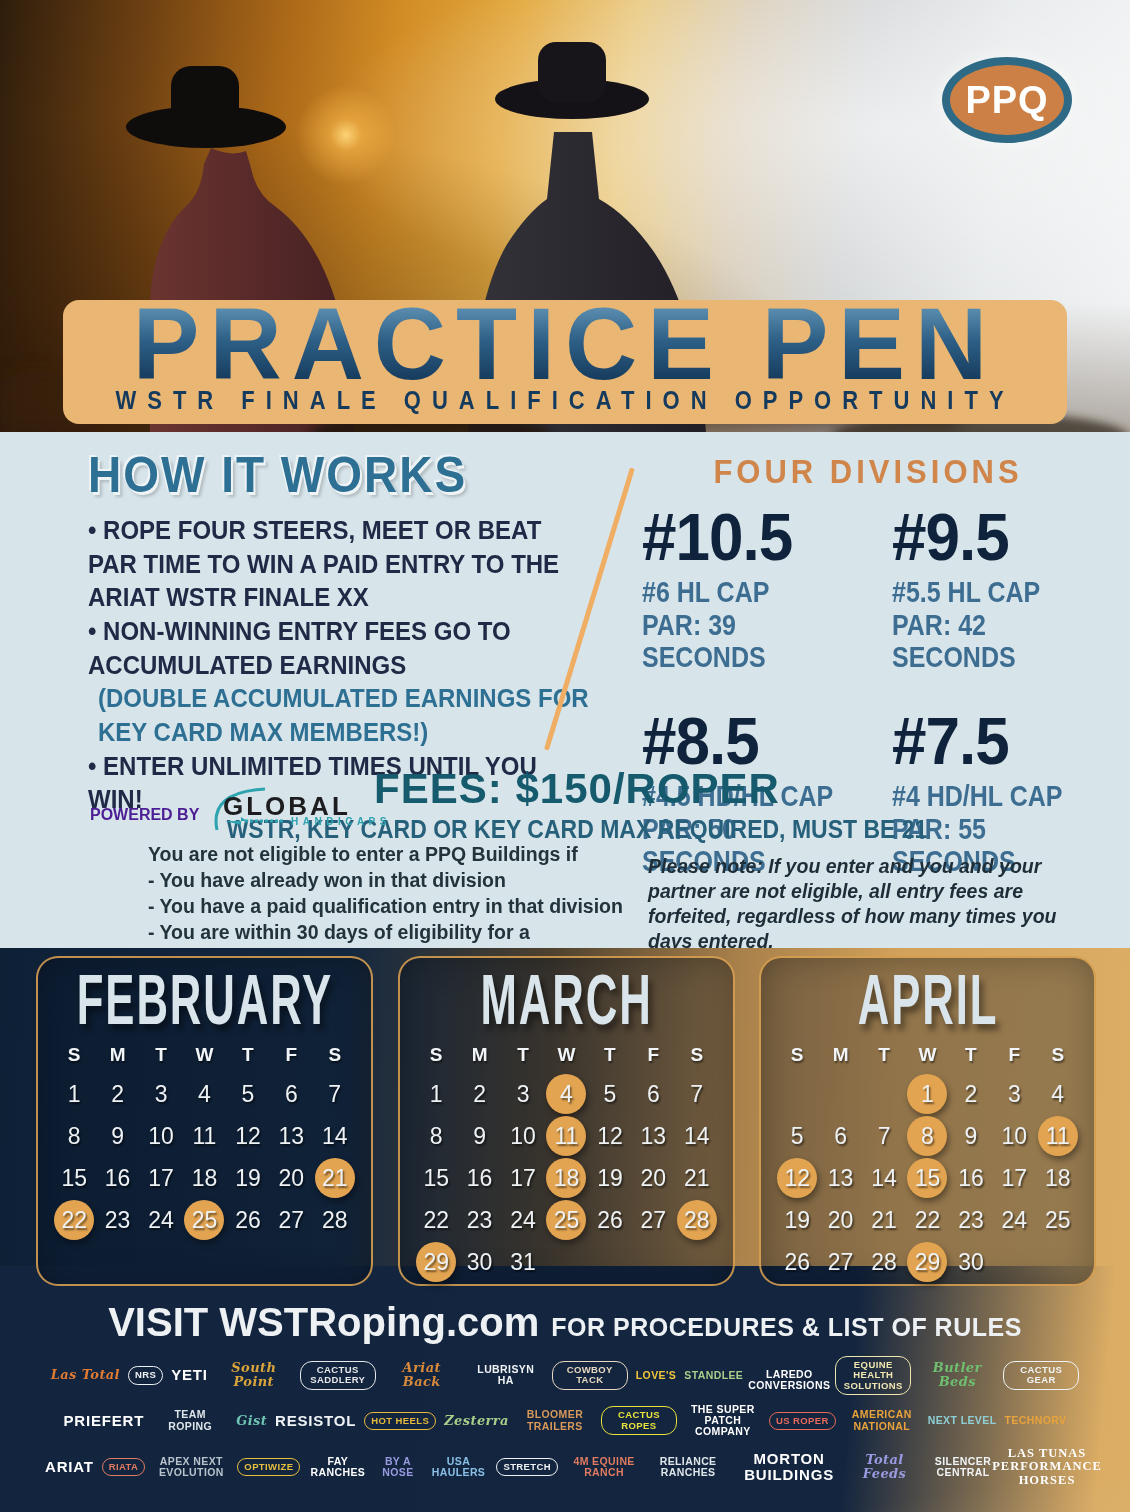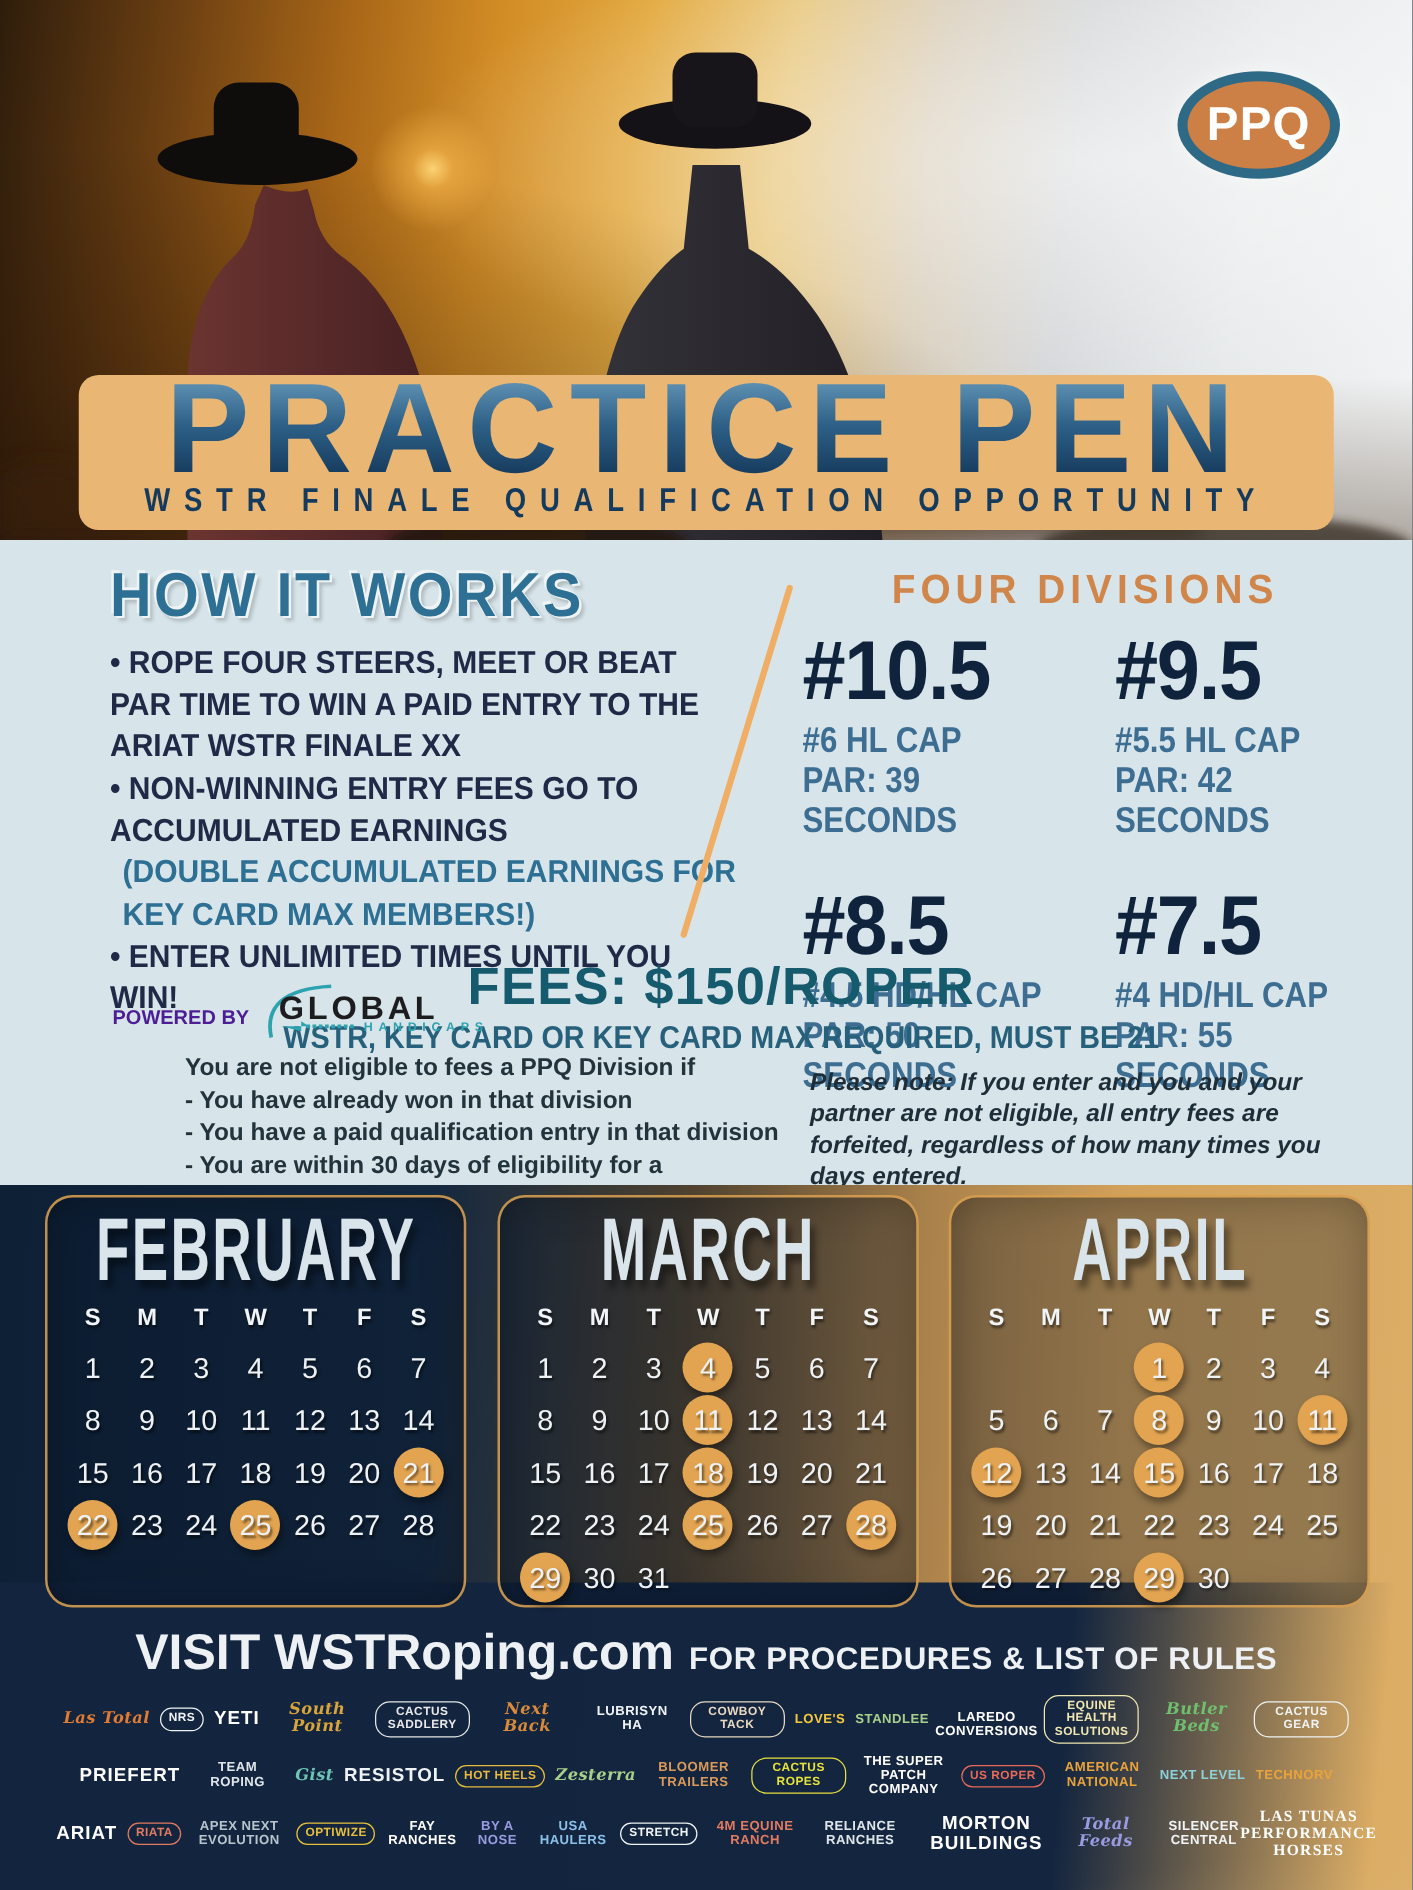--- a/index.html
+++ b/index.html
@@ -278,21 +278,21 @@
       <svg width="180" height="52" viewBox="0 0 180 52">
         <path d="M10,46 Q2,8 58,5" fill="none" stroke="#2ea3b0" stroke-width="3"></path>
         <text x="16" y="31" font-family="Liberation Sans, sans-serif" font-size="26" font-weight="800" letter-spacing="3" fill="#1d1d1f">GLOBAL</text>
         <path d="M18,37 L40,37 L34,33 L34,41 Z" fill="#2ea3b0"></path>
         <line x1="38" y1="37" x2="78" y2="37" stroke="#2ea3b0" stroke-width="3" stroke-dasharray="3 2"></line>
         <text x="84" y="41" font-family="Liberation Sans, sans-serif" font-size="10" font-weight="700" letter-spacing="4.5" fill="#2ea3b0">HANDICAPS</text>
       </svg>
     </div>
 
     <div class="eligibility">
-      <div>You are not eligible to fees a PPQ Division if</div>
+      <div>You are not eligible to enter a PPQ Buildings if</div>
       <div>- You have already won in that division</div>
       <div>- You have a paid qualification entry in that division</div>
       <div>- You are within 30 days of eligibility for a qualification entry to the Finale for that division</div>
     </div>
 
     <div class="note">Please note: If you enter and you and your partner are not eligible, all entry fees are forfeited, regardless of how many times you days entered.</div>
   </div>
 
   <div class="bottom">
     <div class="bottom-shade"></div>
@@ -638,21 +638,21 @@
       <span class="visit-big">VISIT WSTRoping.com</span><span class="visit-small">FOR PROCEDURES &amp; LIST OF RULES</span>
     </div>
 
     <div class="sponsors">
       <div class="sp-row">
           <span class="sp s-script" style="color: rgb(224, 123, 51);">Las Total</span>
           <span class="sp s-badge" style="color: rgb(240, 243, 245); border-color: rgb(240, 243, 245);">NRS</span>
           <span class="sp s-lg" style="color: rgb(255, 255, 255);">YETI</span>
           <span class="sp s-script" style="color: rgb(217, 164, 58);">South Point</span>
           <span class="sp s-badge" style="color: rgb(232, 232, 232); border-color: rgb(232, 232, 232);">Cactus Saddlery</span>
-          <span class="sp s-script" style="color: rgb(217, 138, 58);">Next Back</span>
+          <span class="sp s-script" style="color: rgb(217, 138, 58);">Ariat Back</span>
           <span class="sp" style="color: rgb(240, 243, 245);">LubriSyn HA</span>
           <span class="sp s-badge" style="color: rgb(232, 217, 192); border-color: rgb(232, 217, 192);">Cowboy Tack</span>
           <span class="sp" style="color: rgb(242, 199, 60);">Love's</span>
           <span class="sp" style="color: rgb(168, 207, 138);">Standlee</span>
           <span class="sp" style="color: rgb(255, 255, 255); margin-top: 10px;">Laredo Conversions</span>
           <span class="sp s-badge" style="color: rgb(240, 230, 176); border-color: rgb(240, 230, 176);">Equine Health Solutions</span>
           <span class="sp s-script" style="color: rgb(111, 191, 111);">Butler Beds</span>
           <span class="sp s-badge" style="color: rgb(240, 243, 245); border-color: rgb(240, 243, 245);">Cactus Gear</span>
         </div>
       <div class="sp-row">

